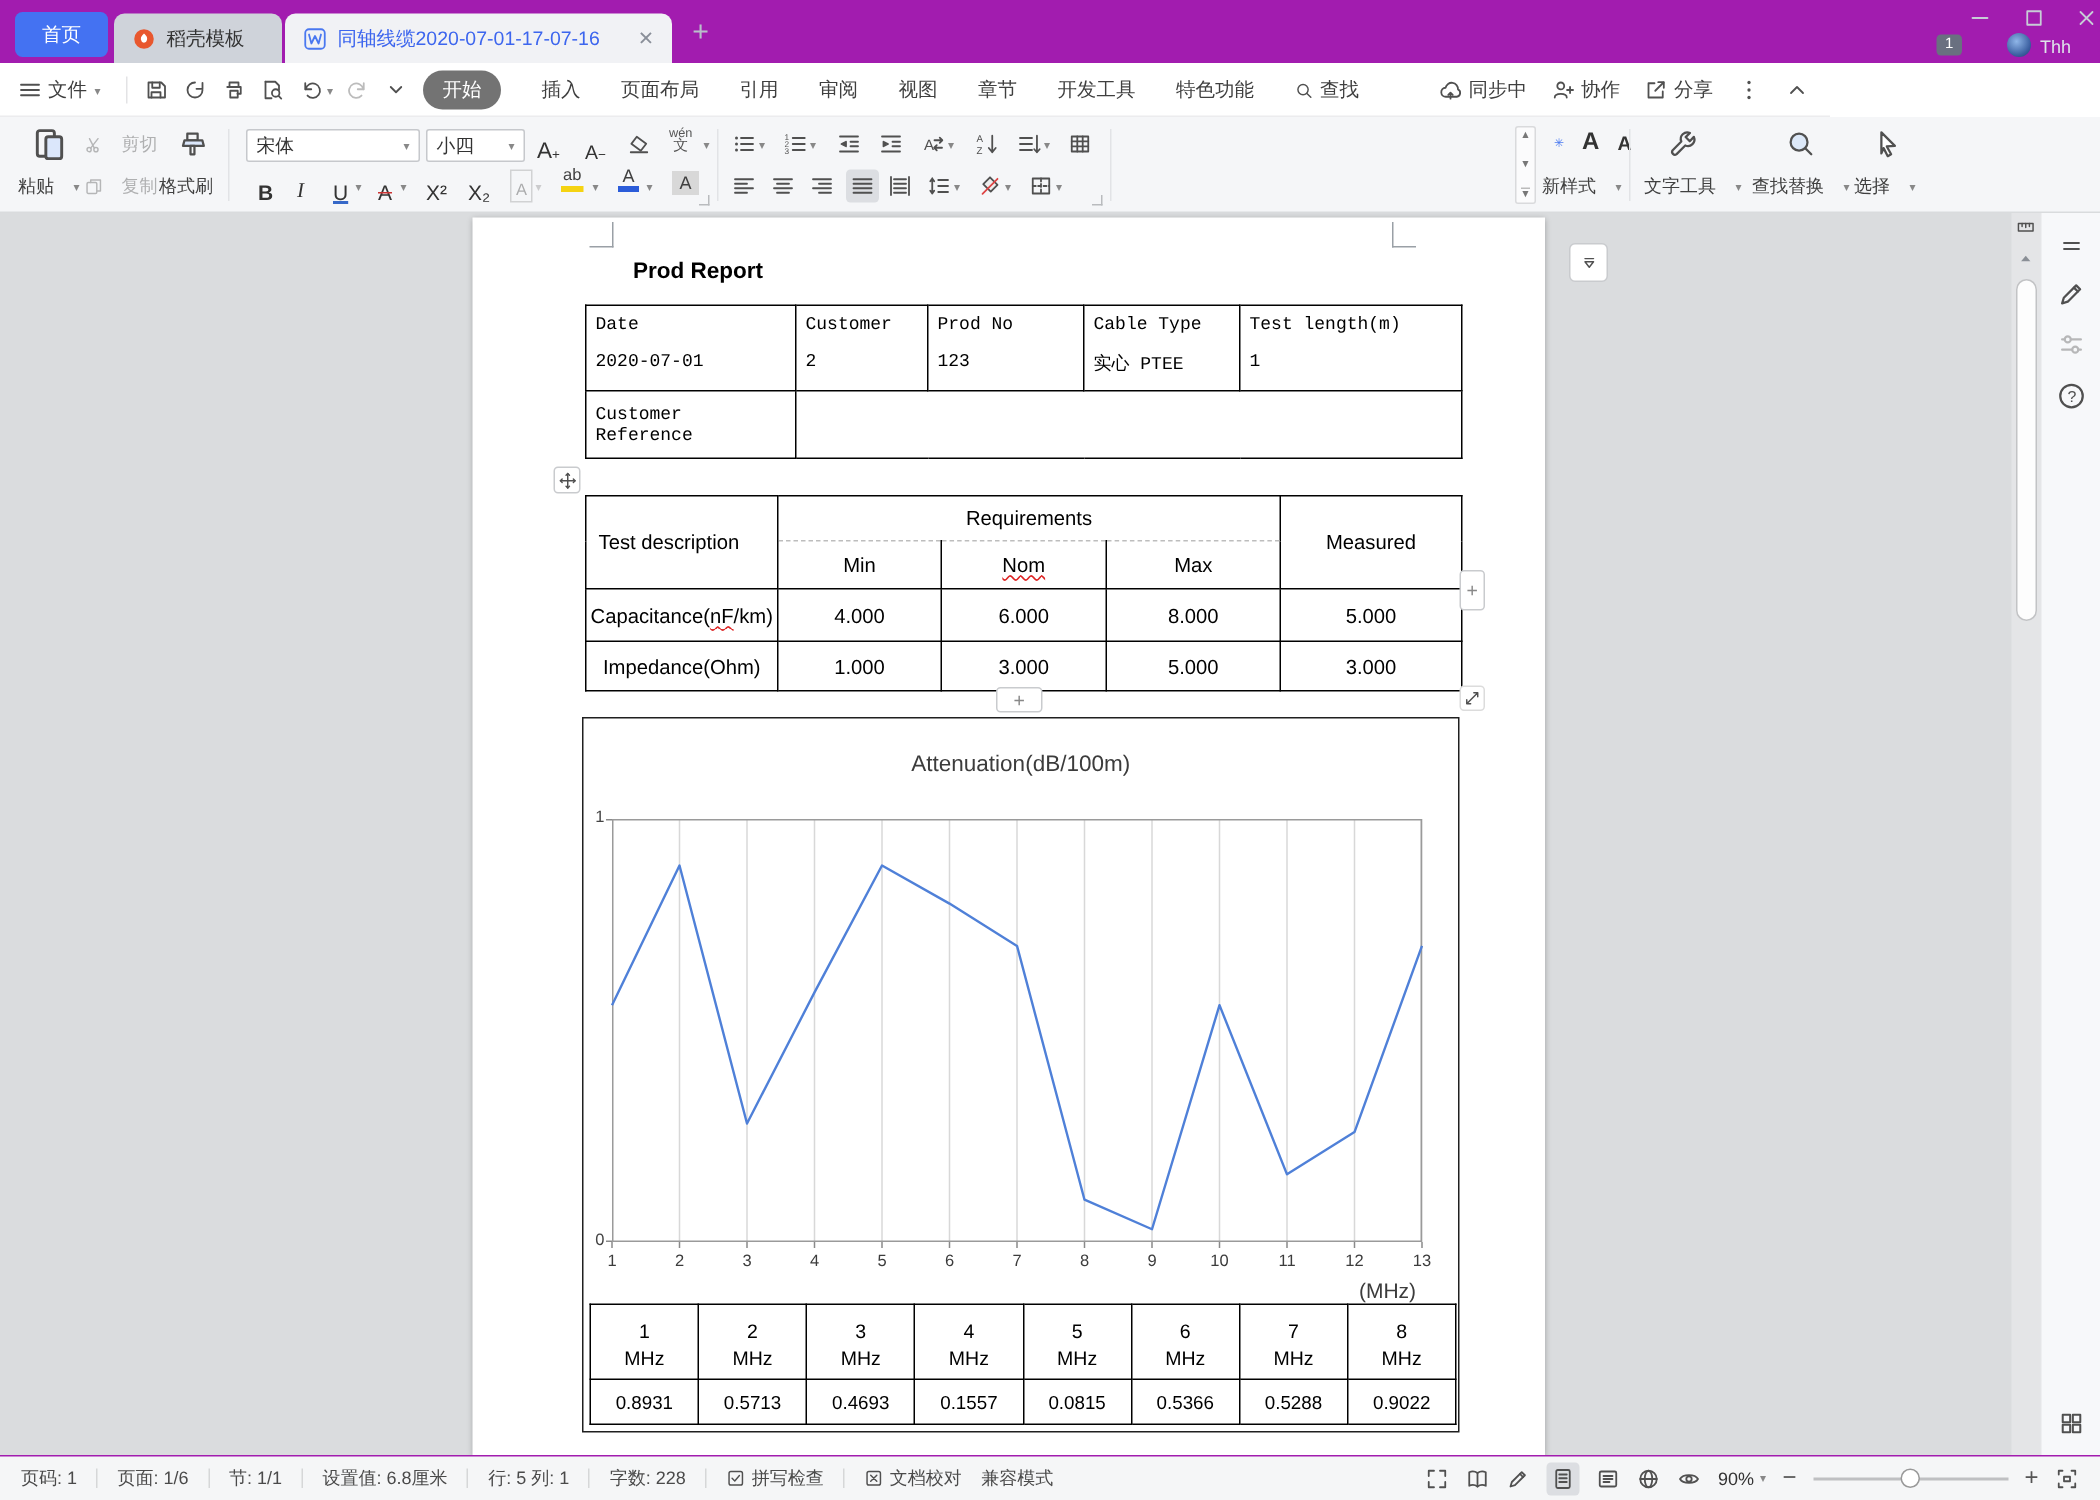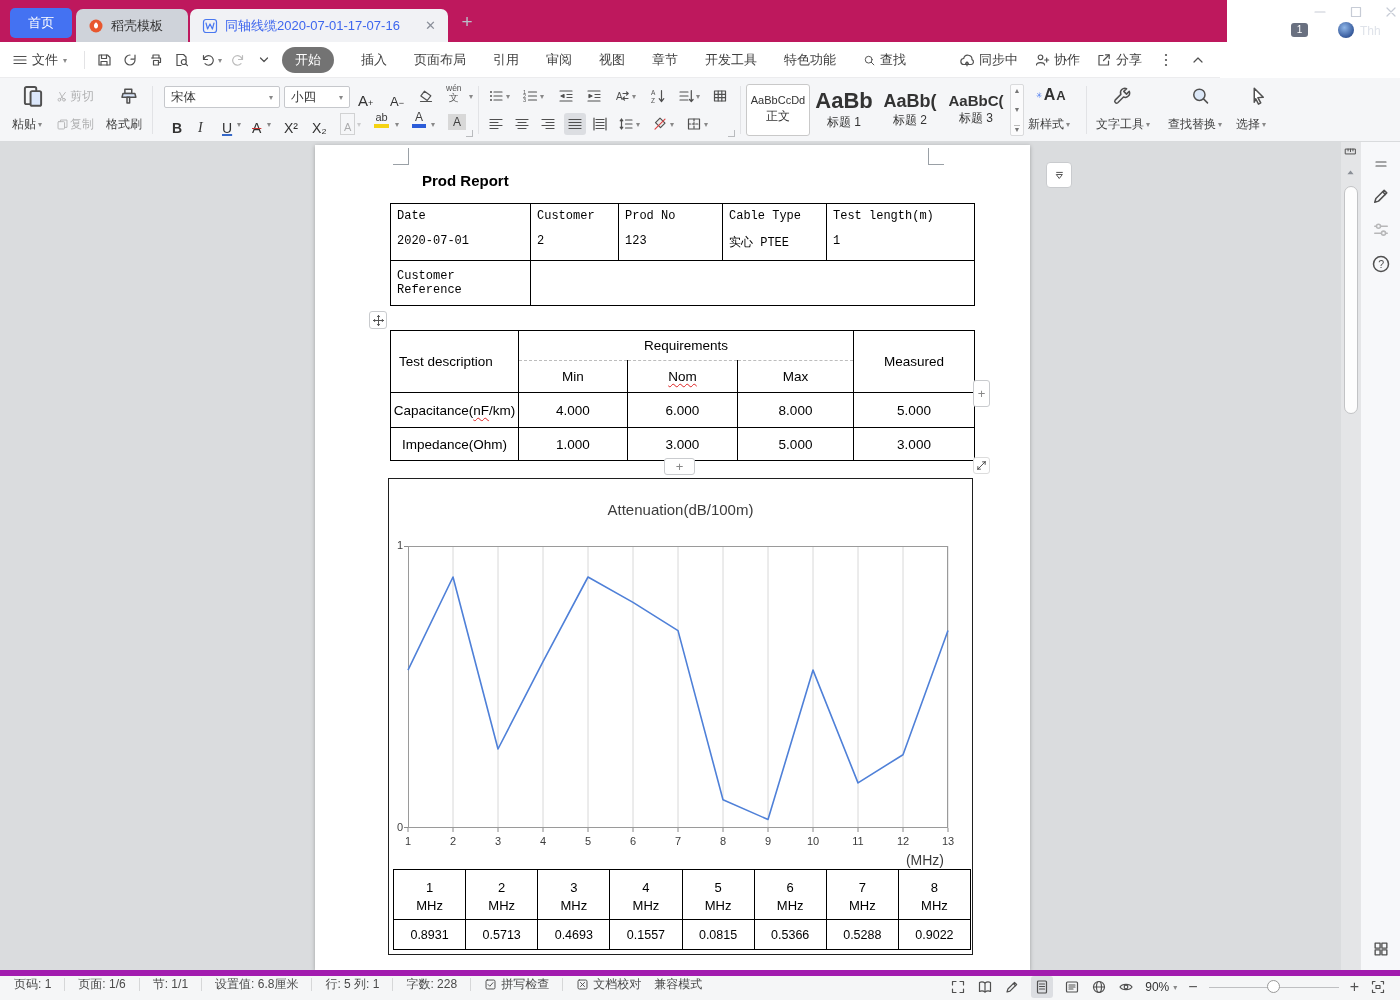--- a/index.html
+++ b/index.html
@@ -1,21 +1,21 @@
 <!DOCTYPE html>
 <html><head>
 <meta charset="utf-8">
 <style>
   *{margin:0;padding:0;box-sizing:border-box}
   html,body{width:1400px;height:1000px;overflow:hidden}
   body{font-family:"Liberation Sans","DejaVu Sans",sans-serif;-webkit-font-smoothing:antialiased}
   #app{position:relative;width:1400px;height:1000px;background:#fff}
 
   
-  #tabbar{position:absolute;left:0;top:0;width:1227px;height:42px;background:#be185d}
+  #tabbar{position:absolute;left:0;top:0;width:1400px;height:42px;background:#a21caf}
   .toptab{position:absolute;top:9px;height:33px;display:flex;align-items:center;gap:7px;padding:0 12px;font-size:13px;border-radius:7px 7px 0 0}
   #hometab{left:10px;width:62px;height:30px;top:8px;border-radius:5px;background:#4472f2;color:#fff;justify-content:center}
   #tpltab{left:76px;width:112px;background:#cfd3da;color:#333}
   #doctab{left:190px;width:258px;background:#f1f2f5;color:#3d66ee}
   #doctab .close{margin-left:auto;color:#8a8f99;font-size:13px}
   .newtab{position:absolute;left:456px;top:11px;color:#b9bfca;font-size:19px;width:22px;text-align:center}
   .winbtn{position:absolute;top:4px;width:14px;height:14px}
   #tabbar .ic svg{stroke:#c7ccd6}
   .badge{position:absolute;left:1291px;top:23px;width:17px;height:14px;background:#697080;border-radius:3px;color:#fff;font-size:10px;text-align:center;line-height:14px}
   .avatar{position:absolute;left:1338px;top:22px;width:16px;height:16px;border-radius:50%;background:radial-gradient(circle at 40% 35%,#8fb6e8 0%,#3b5fa0 65%,#22396b 100%)}
@@ -28,21 +28,21 @@
   #menutabs{position:absolute;left:282px;top:0;height:36px;display:flex;align-items:center}
   #menutabs .wrap{display:flex;align-items:center;gap:27px}
   .mtab{cursor:default;white-space:nowrap}
   .mtab.active{background:#737373;color:#fff;border-radius:13px;padding:4px 13px}
   #menufind{display:flex;align-items:center;gap:4px;margin-left:27px}
   #menuright{position:absolute;right:14px;top:0;height:36px;display:flex;align-items:center;gap:16px}
   #menuright .mitem{display:flex;align-items:center;gap:4px}
 
   
   #toolbar{position:absolute;left:0;top:78px;width:1400px;height:64px;background:#f5f6f8;border-bottom:1px solid #d9dbdd}
-  .tb{position:absolute;display:flex;align-items:center;gap:1px;font-size:12px;color:#404040;white-space:nowrap}
+  .tb{position:absolute;display:flex;align-items:center;gap:12px;font-size:12px;color:#404040;white-space:nowrap}
   .tdiv{position:absolute;top:8px;width:1px;height:48px;background:#e2e3e6}
   .cr{font-size:8px;color:#888;margin-left:1px}
   .dis{opacity:.38}
   .combo{position:absolute;height:22px;background:#fff;border:1px solid #c6c8cc;border-radius:2px;display:flex;align-items:center;justify-content:space-between;padding:0 6px;font-size:12.5px;color:#333}
   .fbtn{position:absolute;height:22px;display:flex;align-items:flex-end;font-size:14px;color:#333;line-height:1}
   .active-tb{background:#dcdee2;border-radius:3px;padding:3px}
   .style-item{width:64px;height:52px;display:flex;flex-direction:column;align-items:center;justify-content:center;gap:2px;color:#333}
   .style-item.selected{background:#fff;border:1px solid #c9c9c9;border-radius:3px}
   .style-prev{line-height:1;white-space:nowrap}
   .sp0{font-size:11px}.sp1{font-size:22px;font-weight:bold}.sp2{font-size:18px;font-weight:bold}.sp3{font-size:15px;font-weight:bold}
@@ -94,21 +94,21 @@
 
   #pageopt{left:1046px;top:20px;width:26px;height:26px;border-radius:4px}
 
   
   #vscroll{position:absolute;left:1341px;top:0;width:19px;height:828px;background:#e4e5e7}
   #sthumb{position:absolute;left:2.5px;top:44px;width:14px;height:228px;background:#fdfdfd;border:1px solid #c2c3c5;border-radius:7px}
   #rightpanel{position:absolute;left:1360px;top:0;width:40px;height:828px;background:#f7f8fa;border-left:1px solid #e5e6e8;display:flex;flex-direction:column;align-items:center}
   #rightpanel .pic{margin-top:14px}
 
   
-  #statusbar{position:absolute;left:0;top:970px;width:1400px;height:30px;background:#f5f6f7;border-top:6px solid #a21caf;font-size:12px;color:#4a4a4a;display:flex;align-items:flex-start}
+  #statusbar{position:absolute;left:0;top:970px;width:1400px;height:30px;background:#f5f6f7;border-top:1px solid #a21caf;font-size:12px;color:#4a4a4a;display:flex;align-items:center}
   #statusleft{display:flex;align-items:center;gap:13px;margin-left:14px}
   #statusitems{display:flex;align-items:center;gap:13px}
   .sbsep{width:1px;height:13px;background:#d6d7d8}
   .sbic{display:flex;align-items:center;gap:4px}
   #statusright{margin-left:auto;display:flex;align-items:center;gap:11px;margin-right:14px}
   .slider{position:relative;width:130px;height:14px}
   .slider .track{position:absolute;left:0;top:6.5px;width:100%;height:1.5px;background:#bfc0c2}
   .slider .knob{position:absolute;left:45%;top:0;width:13px;height:13px;border-radius:50%;background:#fff;border:1px solid #999}
   .zoomtxt{display:flex;align-items:center;gap:3px;color:#333}
 
@@ -484,38 +484,20 @@
   <span class="ic tb" style="left:686px;top:38px">
         <svg viewBox="0 0 16 16">
           <rect x="2.5" y="3" width="11" height="10"></rect>
           <path d="M8 3v10M2.5 8h11" style="stroke-dasharray:2 1.6"></path>
         </svg>
       </span>
       <span class="tb cr" style="left:703px;top:42px">▾</span>
   <div class="launcher" style="left:728px;top:52px"></div>
   <div class="tdiv" style="left:740px"></div>
 
-  <div id="stylegallery">
-        <div class="style-item selected">
-          <div class="style-prev sp0">AaBbCcDd</div>
-          <div class="style-label">正文</div>
-        </div>
-        <div class="style-item">
-          <div class="style-prev sp1">AaBb</div>
-          <div class="style-label">标题 1</div>
-        </div>
-        <div class="style-item">
-          <div class="style-prev sp2">AaBb(</div>
-          <div class="style-label">标题 2</div>
-        </div>
-        <div class="style-item">
-          <div class="style-prev sp3">AaBbC(</div>
-          <div class="style-label">标题 3</div>
-        </div>
-      </div>
   <div class="galscroll">
     <span>▲</span>
     <span>▼</span>
     <span style="border-top:1px solid #bbb">▼</span>
   </div>
   <span class="tb" style="left:1036px;top:8px;font-size:16px;color:#333;font-weight:bold"><span style="font-size:8px;color:#4d7cf0;vertical-align:top">✳</span>A<span style="font-size:13px">A</span></span>
   <span class="tb" style="left:1028px;top:38px">
         <span>新样式</span>
         <span class="cr">▾</span>
       </span>

